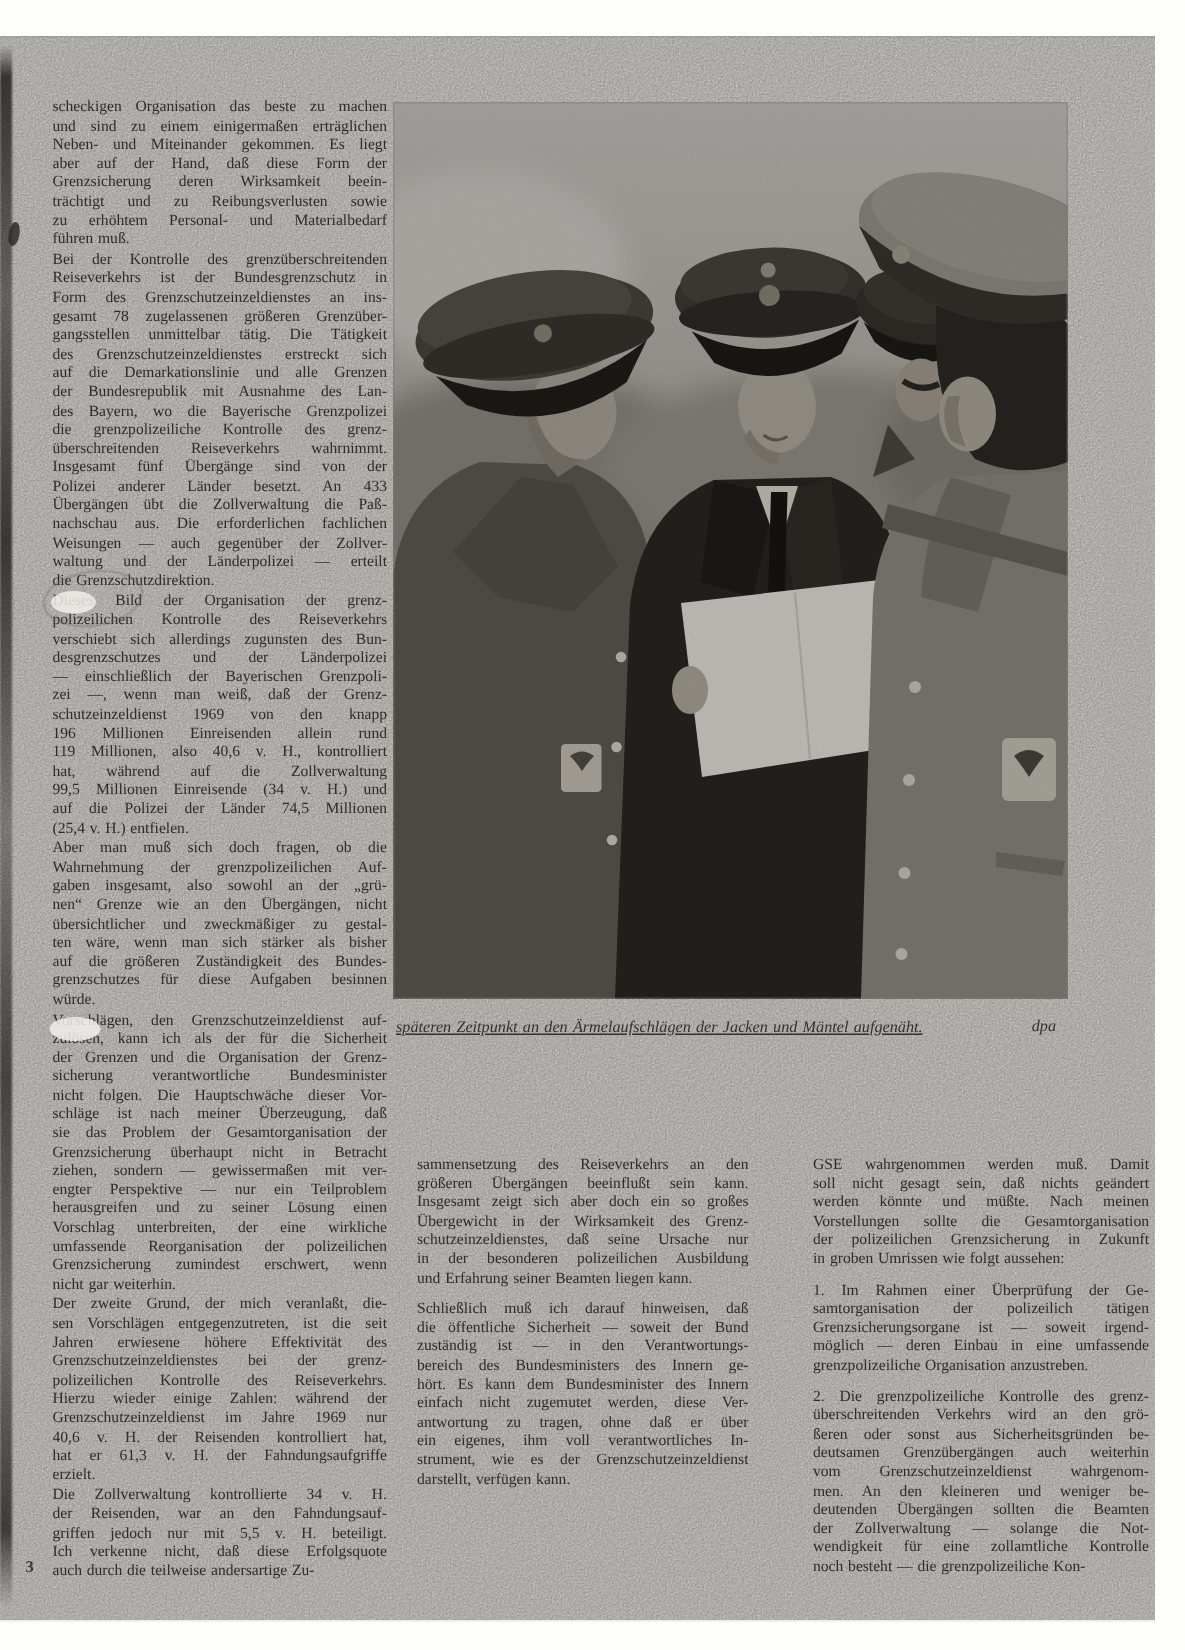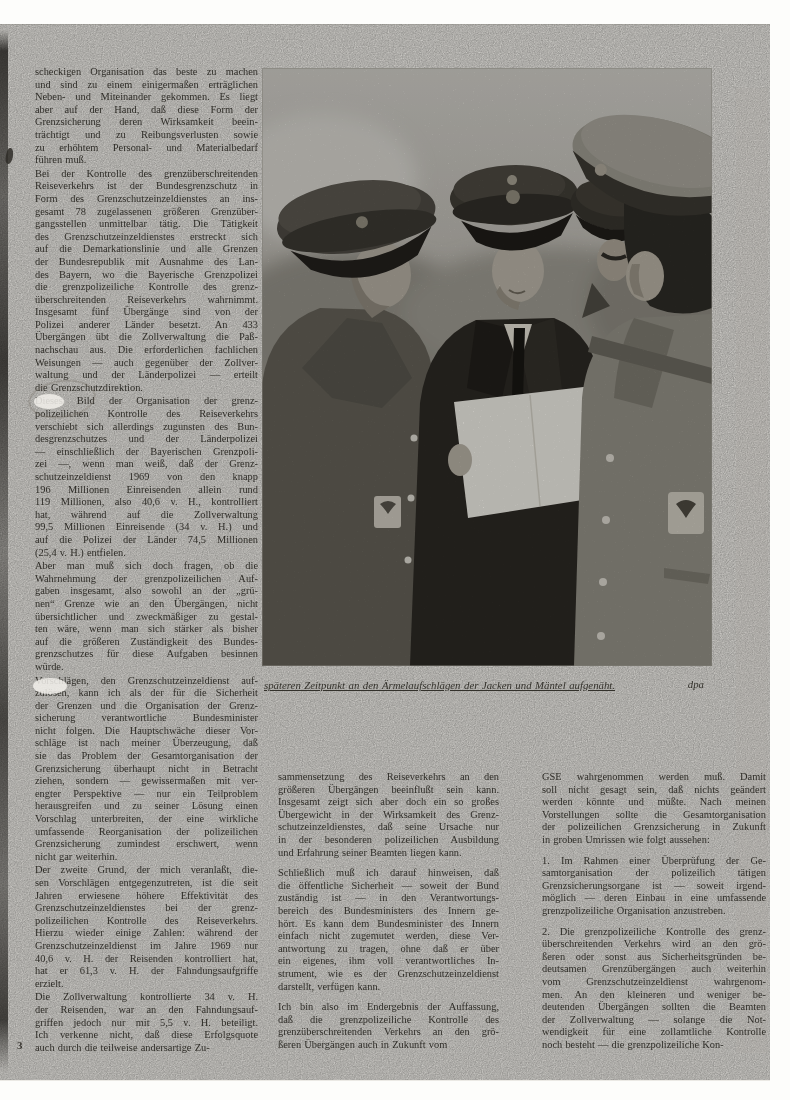--- a/index.html
+++ b/index.html
@@ -310,26 +310,20 @@
       <div class="ln">die öffentliche Sicherheit — soweit der Bund</div>
       <div class="ln">zuständig ist — in den Verantwortungs-</div>
       <div class="ln">bereich des Bundesministers des Innern ge-</div>
       <div class="ln">hört. Es kann dem Bundesminister des Innern</div>
       <div class="ln">einfach nicht zugemutet werden, diese Ver-</div>
       <div class="ln">antwortung zu tragen, ohne daß er über</div>
       <div class="ln">ein eigenes, ihm voll verantwortliches In-</div>
       <div class="ln">strument, wie es der Grenzschutzeinzeldienst</div>
       <div class="ln pl">darstellt, verfügen kann.</div>
     </div>
-    <div class="para">
-      <div class="ln">Ich bin also im Endergebnis der Auffassung,</div>
-      <div class="ln">daß die grenzpolizeiliche Kontrolle des</div>
-      <div class="ln">grenzüberschreitenden Verkehrs an den grö-</div>
-      <div class="ln pl">ßeren Übergängen auch in Zukunft vom</div>
-    </div>
   </div>
 <div class="col col-right">
     <div class="para">
       <div class="ln">GSE wahrgenommen werden muß. Damit</div>
       <div class="ln">soll nicht gesagt sein, daß nichts geändert</div>
       <div class="ln">werden könnte und müßte. Nach meinen</div>
       <div class="ln">Vorstellungen sollte die Gesamtorganisation</div>
       <div class="ln">der polizeilichen Grenzsicherung in Zukunft</div>
       <div class="ln pl">in groben Umrissen wie folgt aussehen:</div>
     </div>

